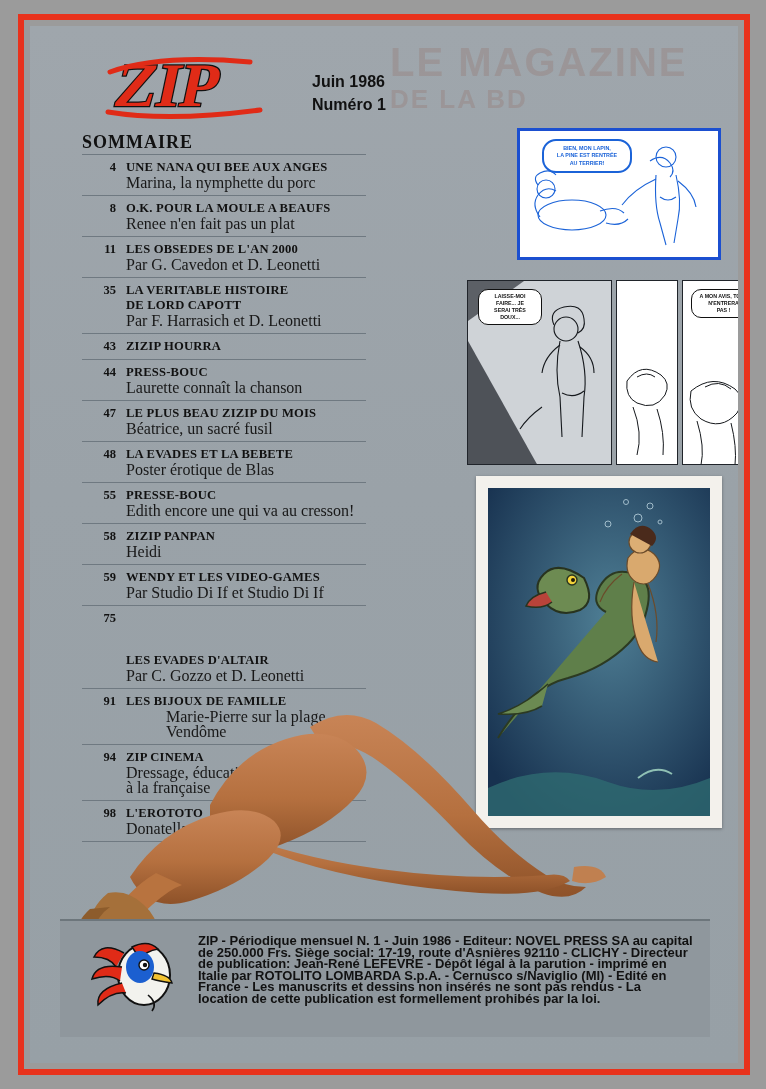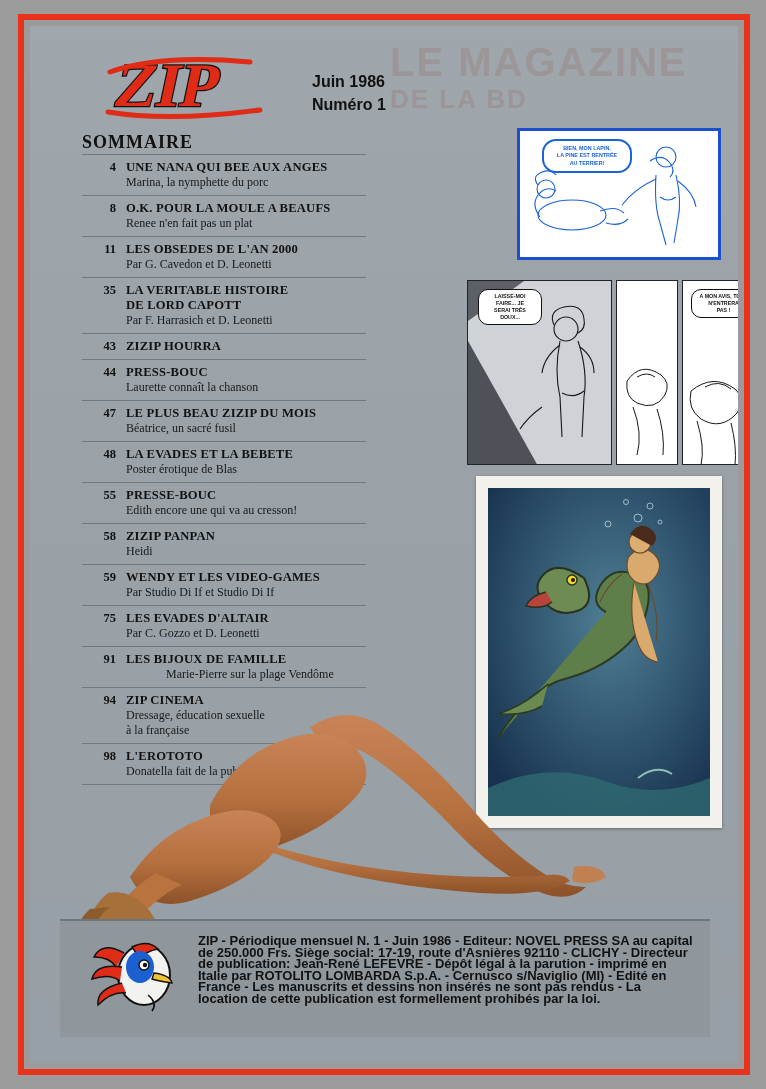--- a/index.html
+++ b/index.html
@@ -95,21 +95,21 @@
   }
   .txt{flex:1;}
   .ttl{
     font-weight:bold;
     font-size:12.6px;
     color:#111;
     line-height:15px;
     letter-spacing:.2px;
   }
   .sub{
-    font-size:12px;
+    font-size:16px;
     color:#181818;
     line-height:15px;
   }
 
   
   .comic-blue{
     position:absolute;
     left:487px;top:102px;
     width:204px;height:132px;
     background:#ffffff;
@@ -313,21 +313,21 @@
         <div class="toc-item">
           <div class="pg">59</div>
           <div class="txt">
             <div class="ttl" style="white-space: pre-line;">WENDY ET LES VIDEO-GAMES</div>
             <div class="sub" style="white-space: pre-line;">Par Studio Di If et Studio Di If</div>
           </div>
         </div>
         <div class="toc-item">
           <div class="pg">75</div>
           <div class="txt">
-            <div class="ttl" style="white-space: pre-line;">LES EVADES D'ALTAIR</div>
+            <div class="ttl" style="white-space: pre-line; margin-top: 42px;">LES EVADES D'ALTAIR</div>
             <div class="sub" style="white-space: pre-line;">Par C. Gozzo et D. Leonetti</div>
           </div>
         </div>
         <div class="toc-item">
           <div class="pg">91</div>
           <div class="txt">
             <div class="ttl" style="white-space: pre-line;">LES BIJOUX DE FAMILLE</div>
             <div class="sub" style="white-space: pre-line; margin-left: 40px;">Marie-Pierre sur la plage Vendôme</div>
           </div>
         </div>

